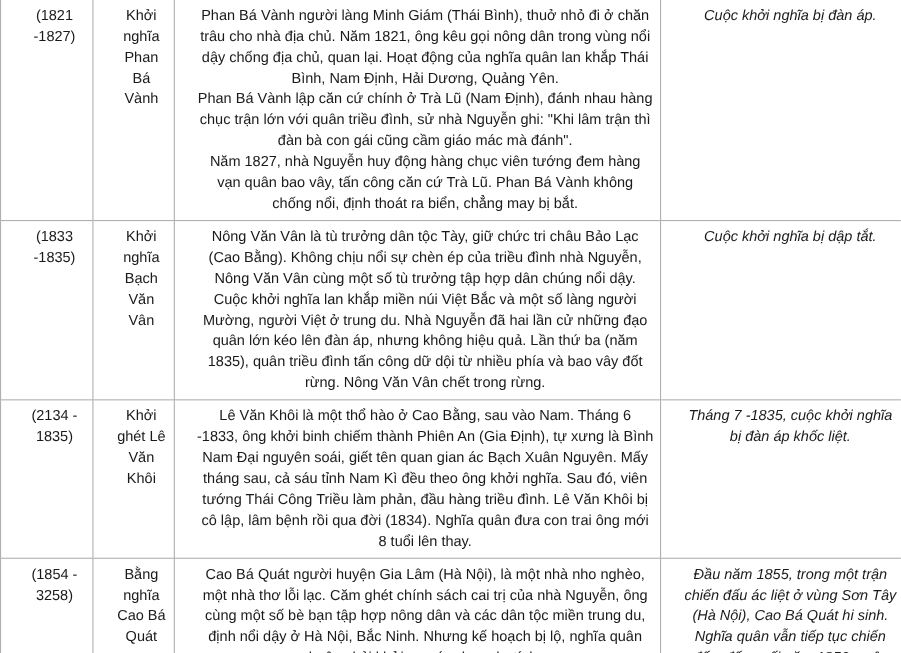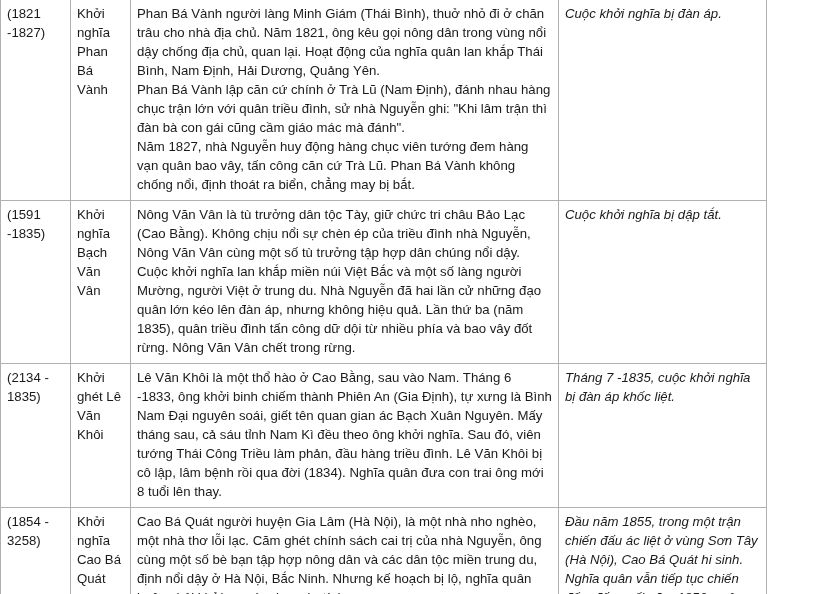--- a/index.html
+++ b/index.html
@@ -23,25 +23,26 @@
   table.history-table {
     border-collapse: collapse;
     table-layout: fixed;
     width: 716px;
     margin: 0;
     border-top: none;
   }
   table.history-table td {
     border: 1px solid #b0b0b0;
     vertical-align: top;
-    padding: 4px 6px 6px 6px;
+    padding: 4px 6px 6px 20px;
     font-size: 13.2px;
     line-height: 19px;
     color: #1a1a1a;
     background: #ffffff;
+    text-align: center;
   }
   td.col-period {
     width: 57px;
   }
   td.col-name {
     width: 47px;
   }
   td.col-content {
     width: 415px;
   }
@@ -76,21 +77,21 @@
             <span class="cell-text">Phan Bá Vành người làng Minh Giám (Thái Bình), thuở nhỏ đi ở chăn trâu cho nhà địa chủ. Năm 1821, ông kêu gọi nông dân trong vùng nổi dậy chống địa chủ, quan lại. Hoạt động của nghĩa quân lan khắp Thái Bình, Nam Định, Hải Dương, Quảng Yên.
 Phan Bá Vành lập căn cứ chính ở Trà Lũ (Nam Định), đánh nhau hàng chục trận lớn với quân triều đình, sử nhà Nguyễn ghi: "Khi lâm trận thì đàn bà con gái cũng cầm giáo mác mà đánh".
 Năm 1827, nhà Nguyễn huy động hàng chục viên tướng đem hàng vạn quân bao vây, tấn công căn cứ Trà Lũ. Phan Bá Vành không chống nổi, định thoát ra biển, chẳng may bị bắt.</span>
           </td>
         <td class="col-result">
             <span class="cell-text">Cuộc khởi nghĩa bị đàn áp.</span>
           </td>
       </tr>
       <tr>
         <td class="col-period">
-            <span class="cell-text">(1591
+            <span class="cell-text">(1833
 -1835)</span>
           </td>
         <td class="col-name">
             <span class="cell-text">Khởi nghĩa Bạch Văn Vân</span>
           </td>
         <td class="col-content">
             <span class="cell-text">Nông Văn Vân là tù trưởng dân tộc Tày, giữ chức tri châu Bảo Lạc (Cao Bằng). Không chịu nổi sự chèn ép của triều đình nhà Nguyễn, Nông Văn Vân cùng một số tù trưởng tập hợp dân chúng nổi dậy.
 Cuộc khởi nghĩa lan khắp miền núi Việt Bắc và một số làng người Mường, người Việt ở trung du. Nhà Nguyễn đã hai lần cử những đạo quân lớn kéo lên đàn áp, nhưng không hiệu quả. Lần thứ ba (năm 1835), quân triều đình tấn công dữ dội từ nhiều phía và bao vây đốt rừng. Nông Văn Vân chết trong rừng.</span>
           </td>
         <td class="col-result">
@@ -109,21 +110,21 @@
           </td>
         <td class="col-result">
             <span class="cell-text">Tháng 7 -1835, cuộc khởi nghĩa bị đàn áp khốc liệt.</span>
           </td>
       </tr>
       <tr>
         <td class="col-period">
             <span class="cell-text">(1854 - 3258)</span>
           </td>
         <td class="col-name">
-            <span class="cell-text">Khởi nghĩa Cao Bá Quát</span>
+            <span class="cell-text">Bằng nghĩa Cao Bá Quát</span>
           </td>
         <td class="col-content">
             <span class="cell-text">Cao Bá Quát người huyện Gia Lâm (Hà Nội), là một nhà nho nghèo, một nhà thơ lỗi lạc. Căm ghét chính sách cai trị của nhà Nguyễn, ông cùng một số bè bạn tập hợp nông dân và các dân tộc miền trung du, định nổi dậy ở Hà Nội, Bắc Ninh. Nhưng kế hoạch bị lộ, nghĩa quân buộc phải khởi sự sớm hơn dự tính.</span>
           </td>
         <td class="col-result">
             <span class="cell-text">Đầu năm 1855, trong một trận chiến đấu ác liệt ở vùng Sơn Tây (Hà Nội), Cao Bá Quát hi sinh. Nghĩa quân vẫn tiếp tục chiến đấu, đến cuối năm 1856, cuộc khởi nghĩa mới bị dập tắt.</span>
           </td>
       </tr>
     </tbody>
   </table>

